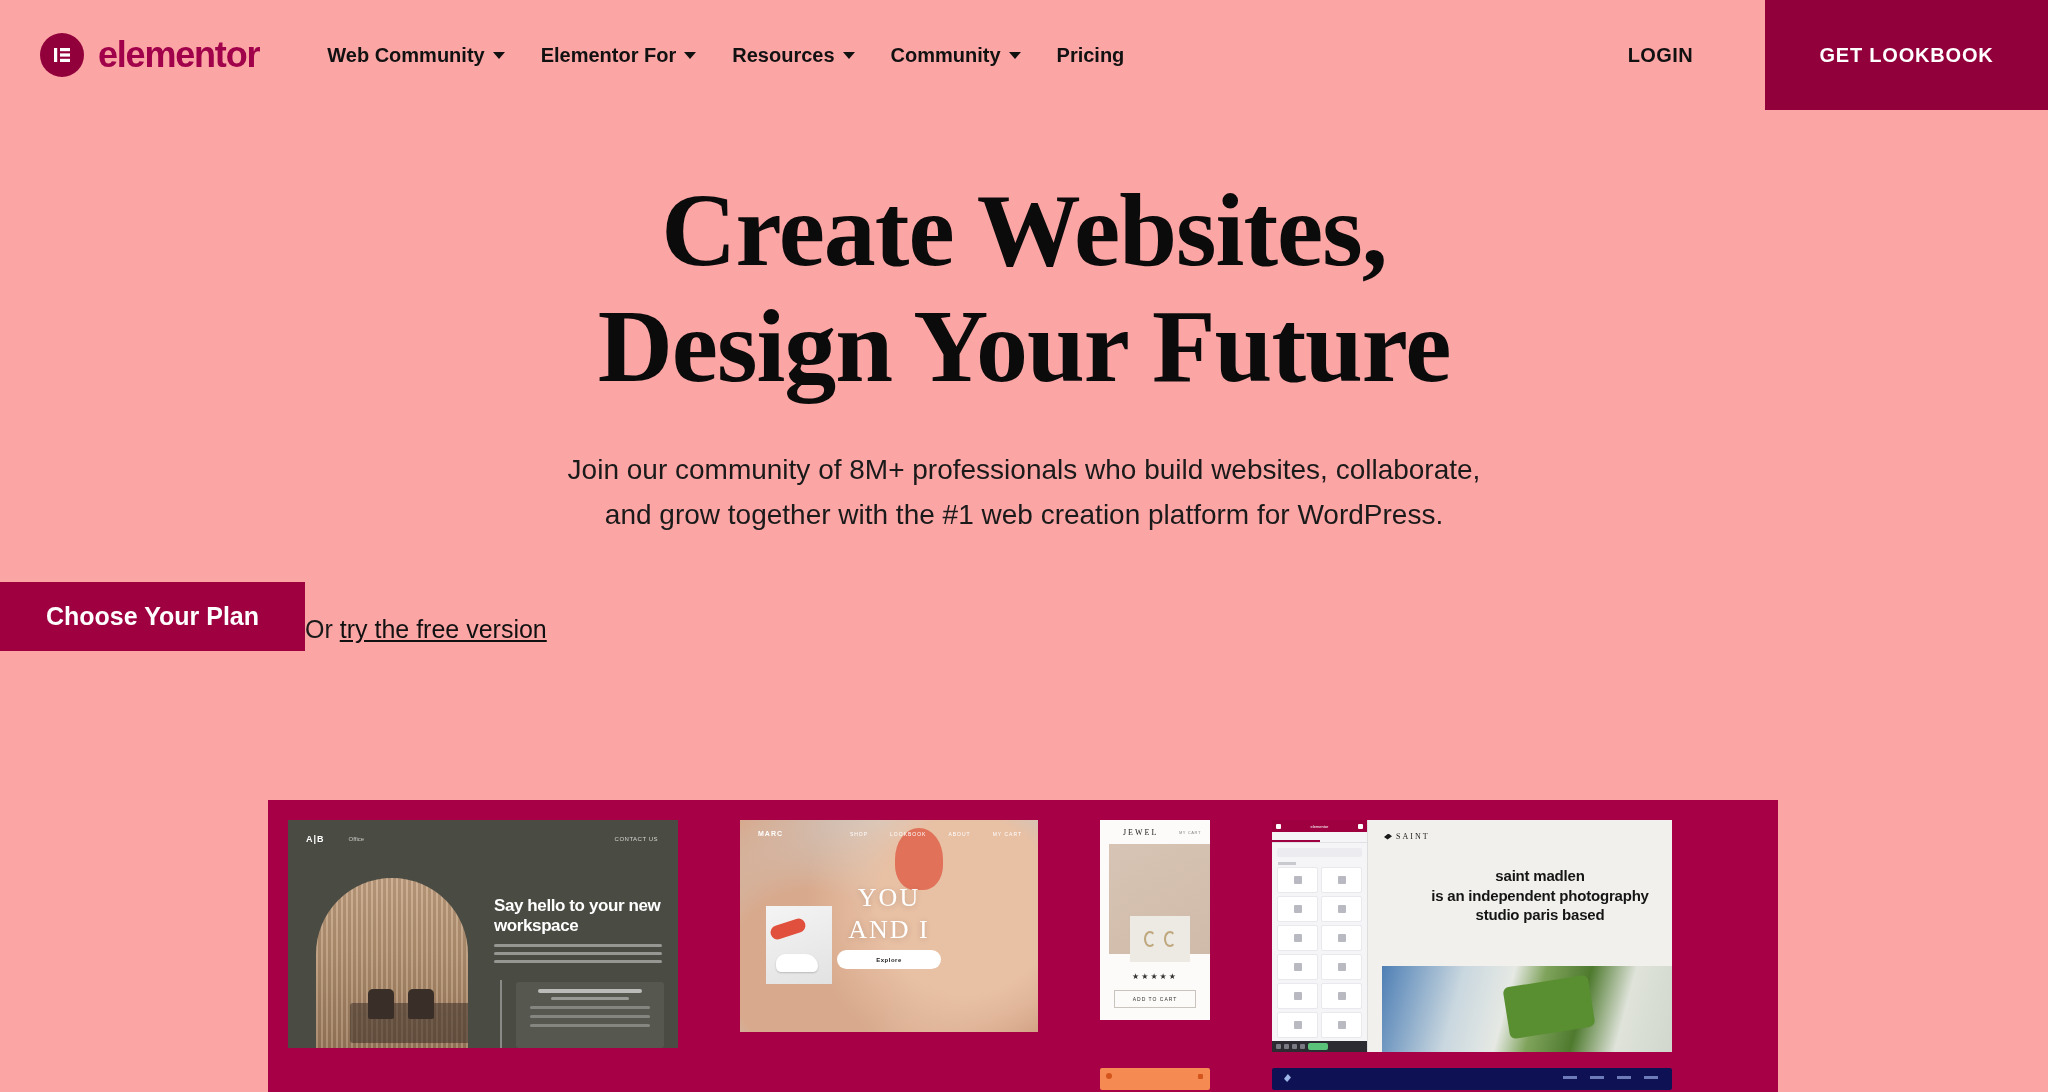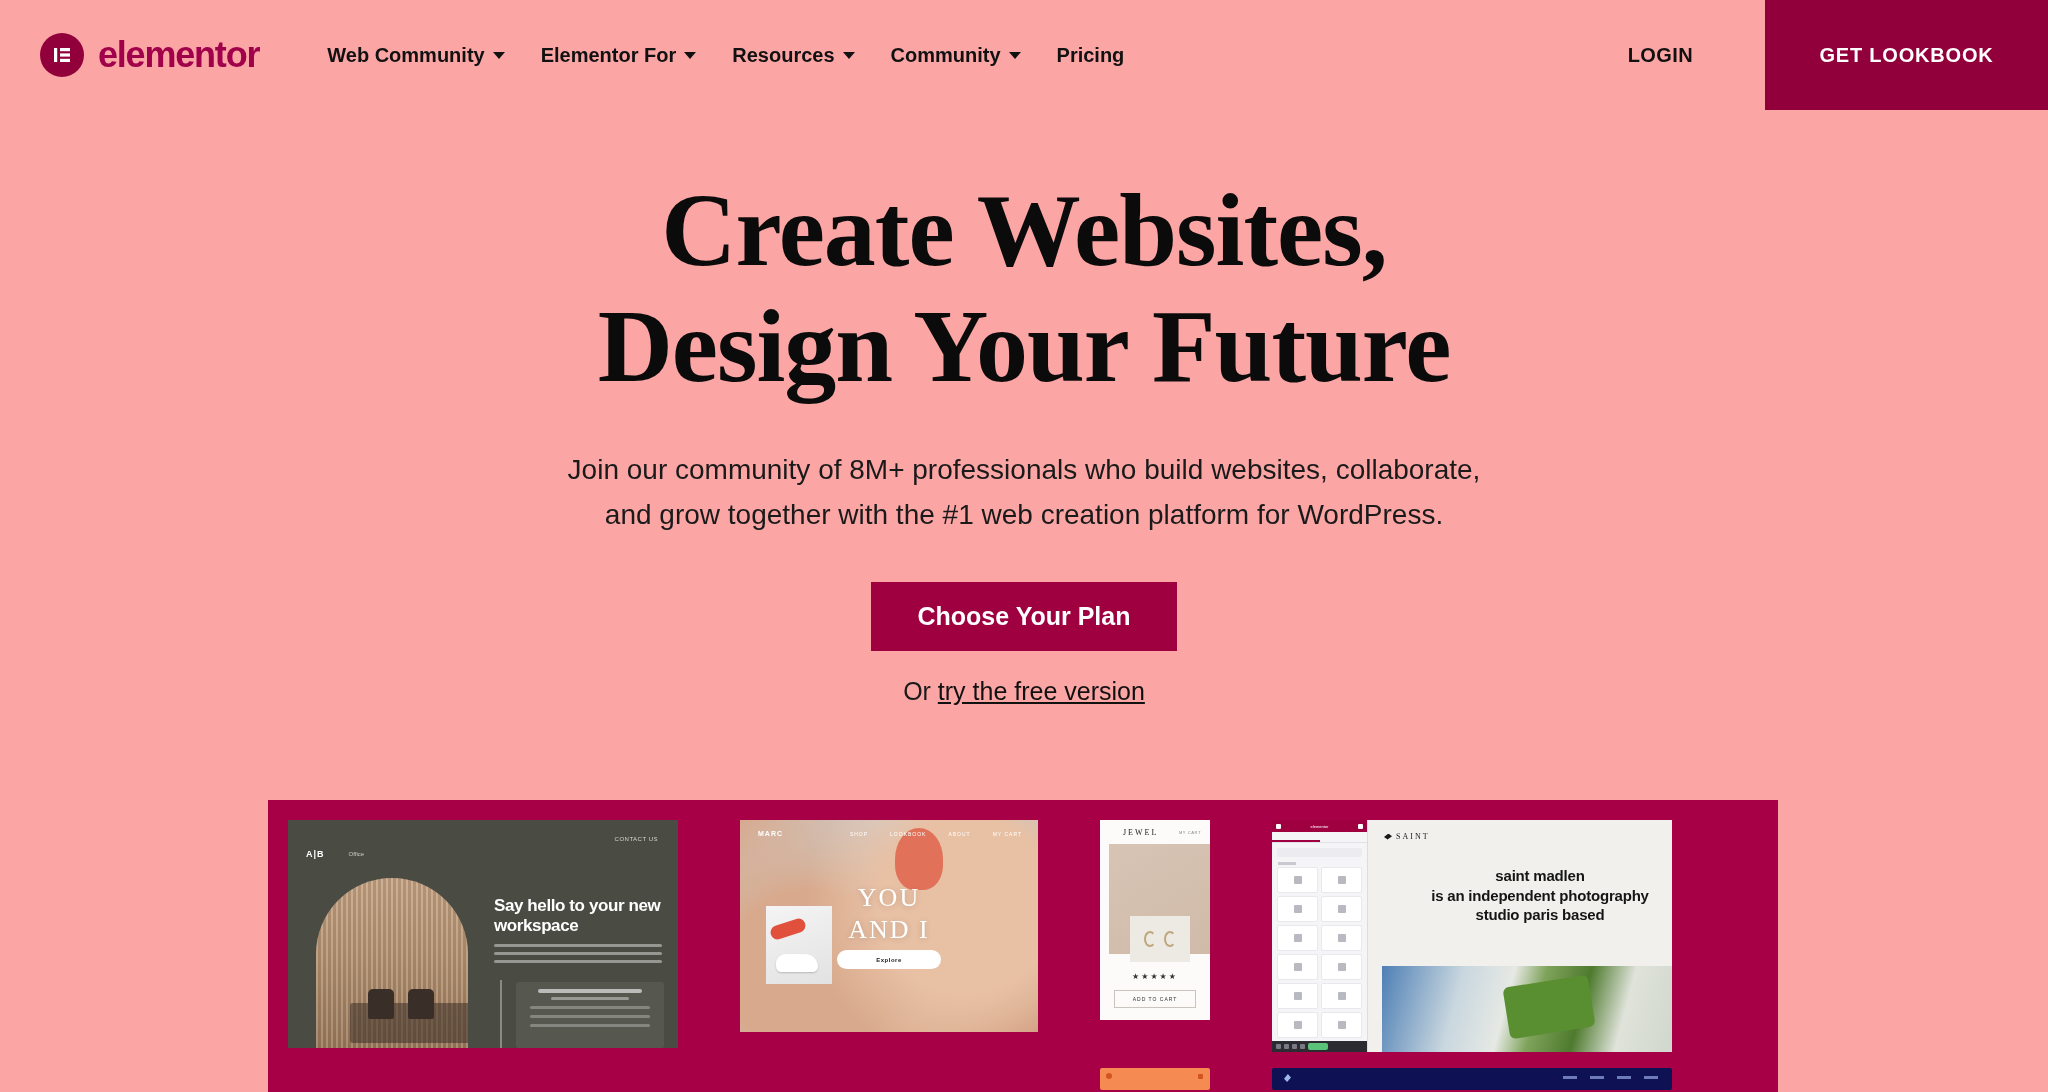--- a/index.html
+++ b/index.html
@@ -74,21 +74,21 @@
     color:#0B0B0B;
     letter-spacing:-1px;
     margin-top:62px;
   }
   .hero-sub {
     font-size:28px; line-height:1.62; color:#1A1A1A;
     margin-top:42px;
   }
   .hero-sub .line { display:block; }
 
-  .cta-wrap { margin-top:44px; display:flex; flex-direction:column; align-items:center; }
+  .cta-wrap { margin-top:44px; display:flex; flex-direction:row; align-items:center; }
   .cta-btn {
     background:#9E0040; color:#fff;
     font-size:25px; font-weight:bold;
     padding:22px 46px;
     border:none; cursor:pointer;
     line-height:1;
   }
   .free-line {
     margin-top:26px; font-size:25px; color:#1A1A1A;
   }
@@ -102,21 +102,21 @@
     overflow:hidden;
   }
   .gallery-row {
     position:absolute; left:20px; top:20px;
     display:flex; align-items:flex-start; gap:62px;
   }
   .card { position:relative; overflow:hidden; background:#fff; flex:none; }
 
   
   .c1 { width:390px; height:228px; background:#4A4C44; }
-  .c1 .bar { position:absolute; top:14px; left:18px; display:flex; align-items:center; gap:24px;margin-top:15px; }
+  .c1 .bar { position:absolute; top:14px; left:18px; display:flex; align-items:center; gap:24px; }
   .c1 .bar .ab { color:#fff; font-size:9px; font-weight:bold; letter-spacing:1px; }
   .c1 .bar .sm { color:#c9c9c4; font-size:6px; }
   .c1 .navr { position:absolute; top:16px; right:20px; color:#d4d4cf; font-size:6px; letter-spacing:.5px; }
   .c1 .arch {
     position:absolute; left:28px; top:58px; width:152px; height:175px;
     border-radius:76px 76px 6px 6px;
     background:linear-gradient(180deg,#C7A484 0%,#B79472 45%,#9C7A5C 100%);
     overflow:hidden;
   }
   .c1 .arch::before{

